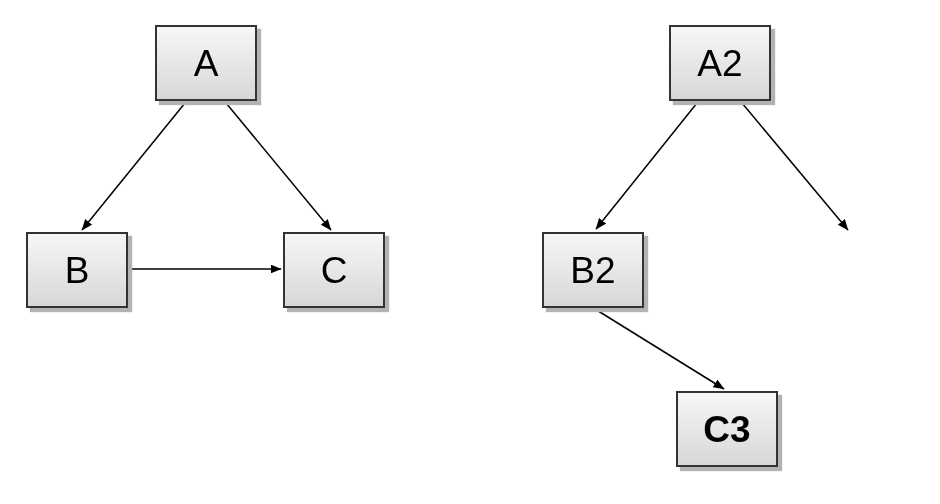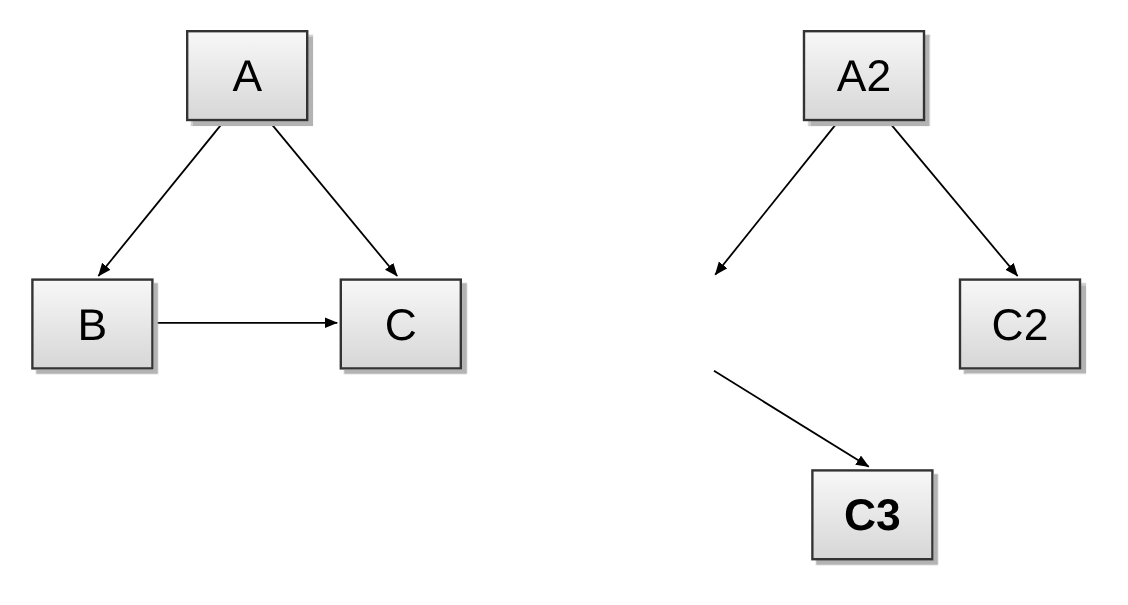--- a/index.html
+++ b/index.html
@@ -71,20 +71,20 @@
   </div>
   <div class="node" style="left: 26px; top: 232px;">
     <span class="node-label">B</span>
   </div>
   <div class="node" style="left: 283px; top: 232px;">
     <span class="node-label">C</span>
   </div>
   <div class="node" style="left: 669px; top: 25px;">
     <span class="node-label">A2</span>
   </div>
-  <div class="node" style="left: 799px; top: 232px;">
-    <span class="node-label">C2</span>
+  <div class="node" style="left: 542px; top: 232px;">
+    <span class="node-label">B2</span>
   </div>
   <div class="node" style="left: 676px; top: 391px; font-weight: bold;">
     <span class="node-label">C3</span>
   </div>
 
 </div>
 
 </body></html>

